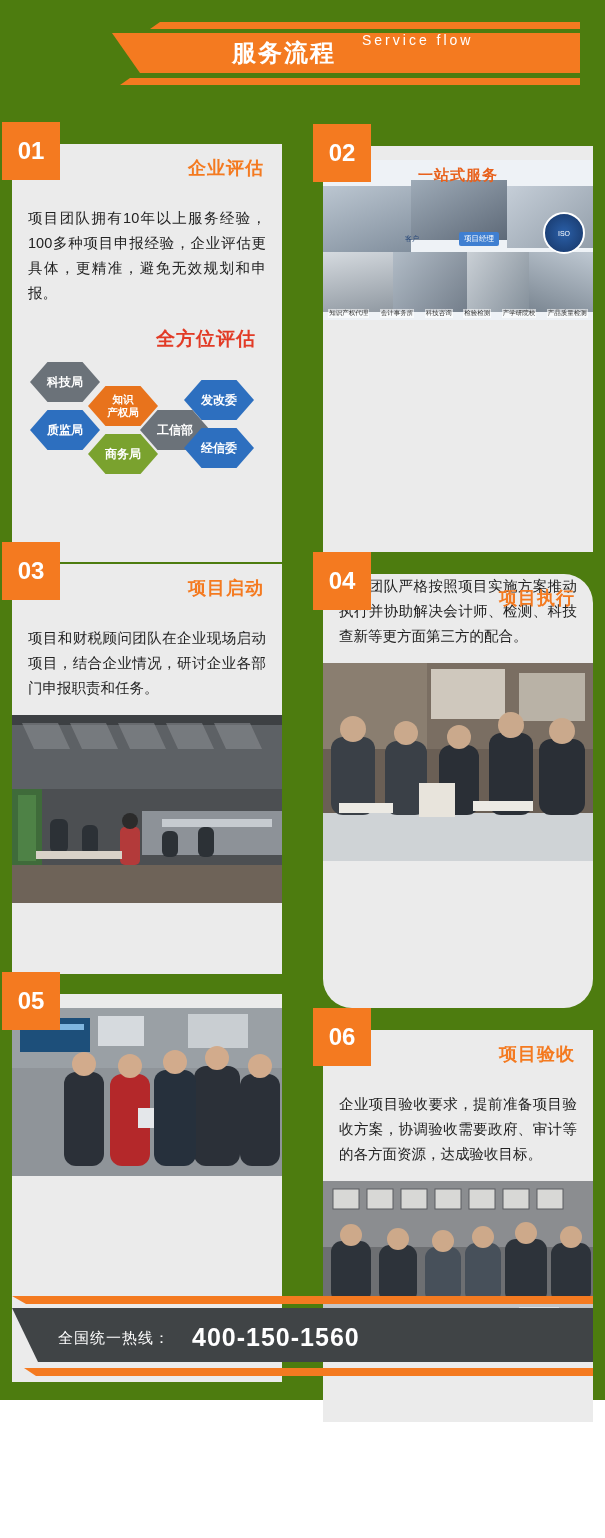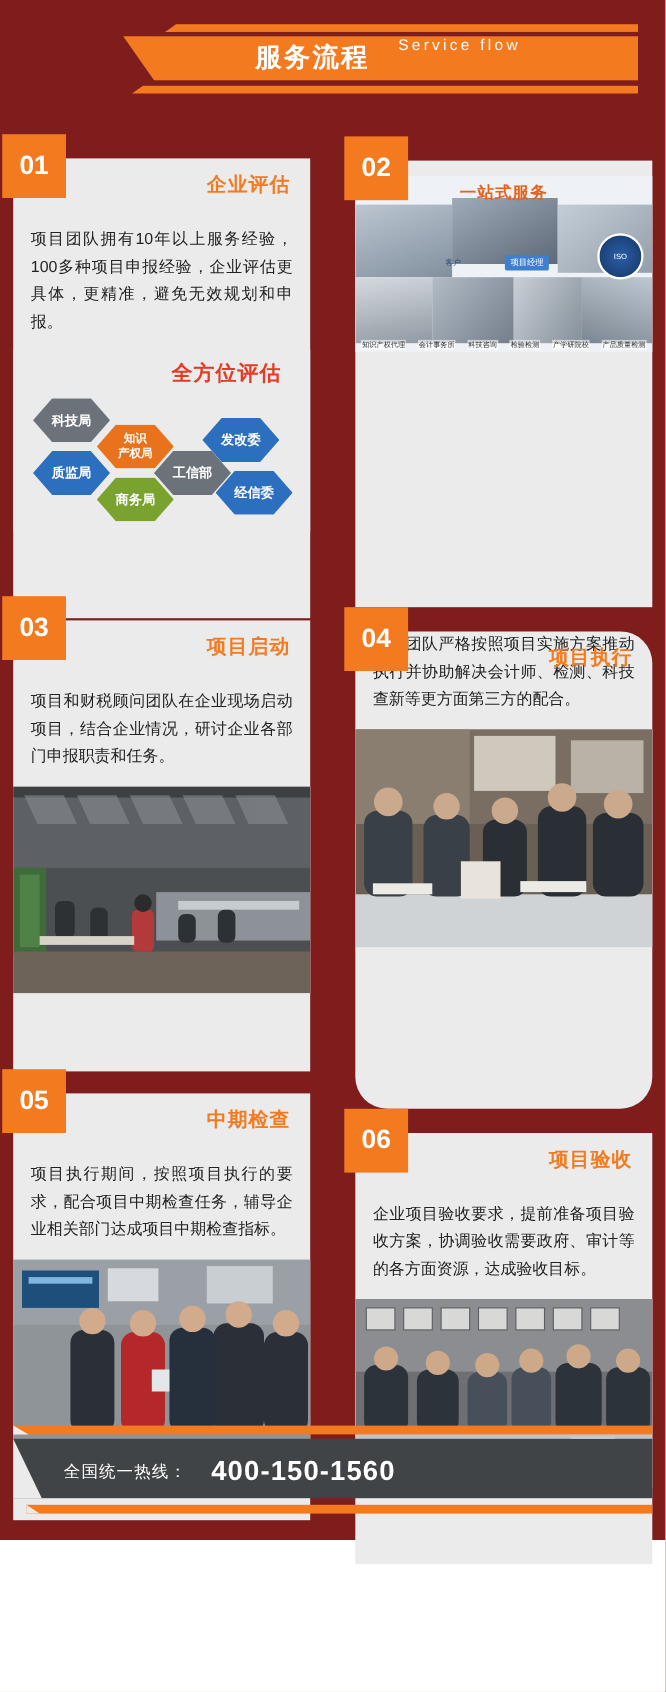--- a/index.html
+++ b/index.html
@@ -2,21 +2,21 @@
 <html><head>
 <meta charset="utf-8">
 <style>
   * { box-sizing: border-box; margin: 0; padding: 0; }
   html, body {
     width: 605px; height: 1538px;
     background: #ffffff;
     font-family: "Liberation Sans", "DejaVu Sans", sans-serif;
     overflow: hidden;
   }
-  .page { position: relative; width: 605px; height: 1400px; background:#7f1d1d; }
+  .page { position: relative; width: 605px; height: 1400px; background:#4d7c0f; }
 
   
   .header { position: absolute; left: 0; top: 10px; width: 605px; height: 76px; }
   .header-bar {
     position: absolute; left: 140px; top: 23px; width: 440px; height: 40px;
     background: #f47a20;
   }
   .header-bar-notch {
     position: absolute; left: 112px; top: 23px; width: 0; height: 0;
     border-top: 40px solid #f47a20;
@@ -197,21 +197,21 @@
         </div>
         <div class="hex wide" style="left:18px; top:92px; background:#2d6fbf;">
           <span>质监局</span>
         </div>
         <div class="hex wide" style="left:128px; top:92px; background:#6b7279;">
           <span>工信部</span>
         </div>
         <div class="hex wide" style="left:76px; top:116px; background:#7aa22e;">
           <span>商务局</span>
         </div>
-        <div class="hex wide" style="left:184px; top:110px; background:#2d6fbf;">
+        <div class="hex wide" style="left:172px; top:110px; background:#2d6fbf;">
           <span>经信委</span>
         </div>
       </div>
     </div>
 
     <div class="card right" style="top: 10px; height: 406px;">
       <div class="badge at-left">02</div>
       <div class="card-title right-al">方案制定</div>
 
       <div class="onestop" style="margin-top:14px;padding-left:21px;">
@@ -305,21 +305,20 @@
           <rect x="96" y="120" width="36" height="34" fill="#e8e4dc"></rect>
           <rect x="150" y="138" width="60" height="10" fill="#eceae4"></rect>
           <rect x="16" y="140" width="54" height="10" fill="#eceae4"></rect>
         </svg>
       </div>
     </div>
 
     <div class="card left" style="top: 898px; height: 388px;">
       <div class="badge at-left">05</div>
       <div class="card-title right-al">中期检查</div>
-      <div class="card-body" style="padding-top:62px;">项目执行期间，按照项目执行的要求，配合项目中期检查任务，辅导企业相关部门达成项目中期检查指标。</div>
       <div class="photo" style="height:168px; margin-top:14px;">
         <svg width="270" height="168" viewBox="0 0 270 168" preserveAspectRatio="none">
           <rect x="0" y="0" width="270" height="168" fill="#7e8489"></rect>
           <rect x="0" y="0" width="270" height="60" fill="#9aa0a5"></rect>
           <rect x="0" y="60" width="270" height="108" fill="#8f9499"></rect>
           <rect x="8" y="10" width="70" height="34" fill="#1d4f7a"></rect>
           <rect x="14" y="16" width="58" height="6" fill="#7fb6e0"></rect>
           <rect x="86" y="8" width="46" height="30" fill="#d6dade"></rect>
           <rect x="176" y="6" width="60" height="34" fill="#c9ced2"></rect>
           <g fill="#2b3038">

